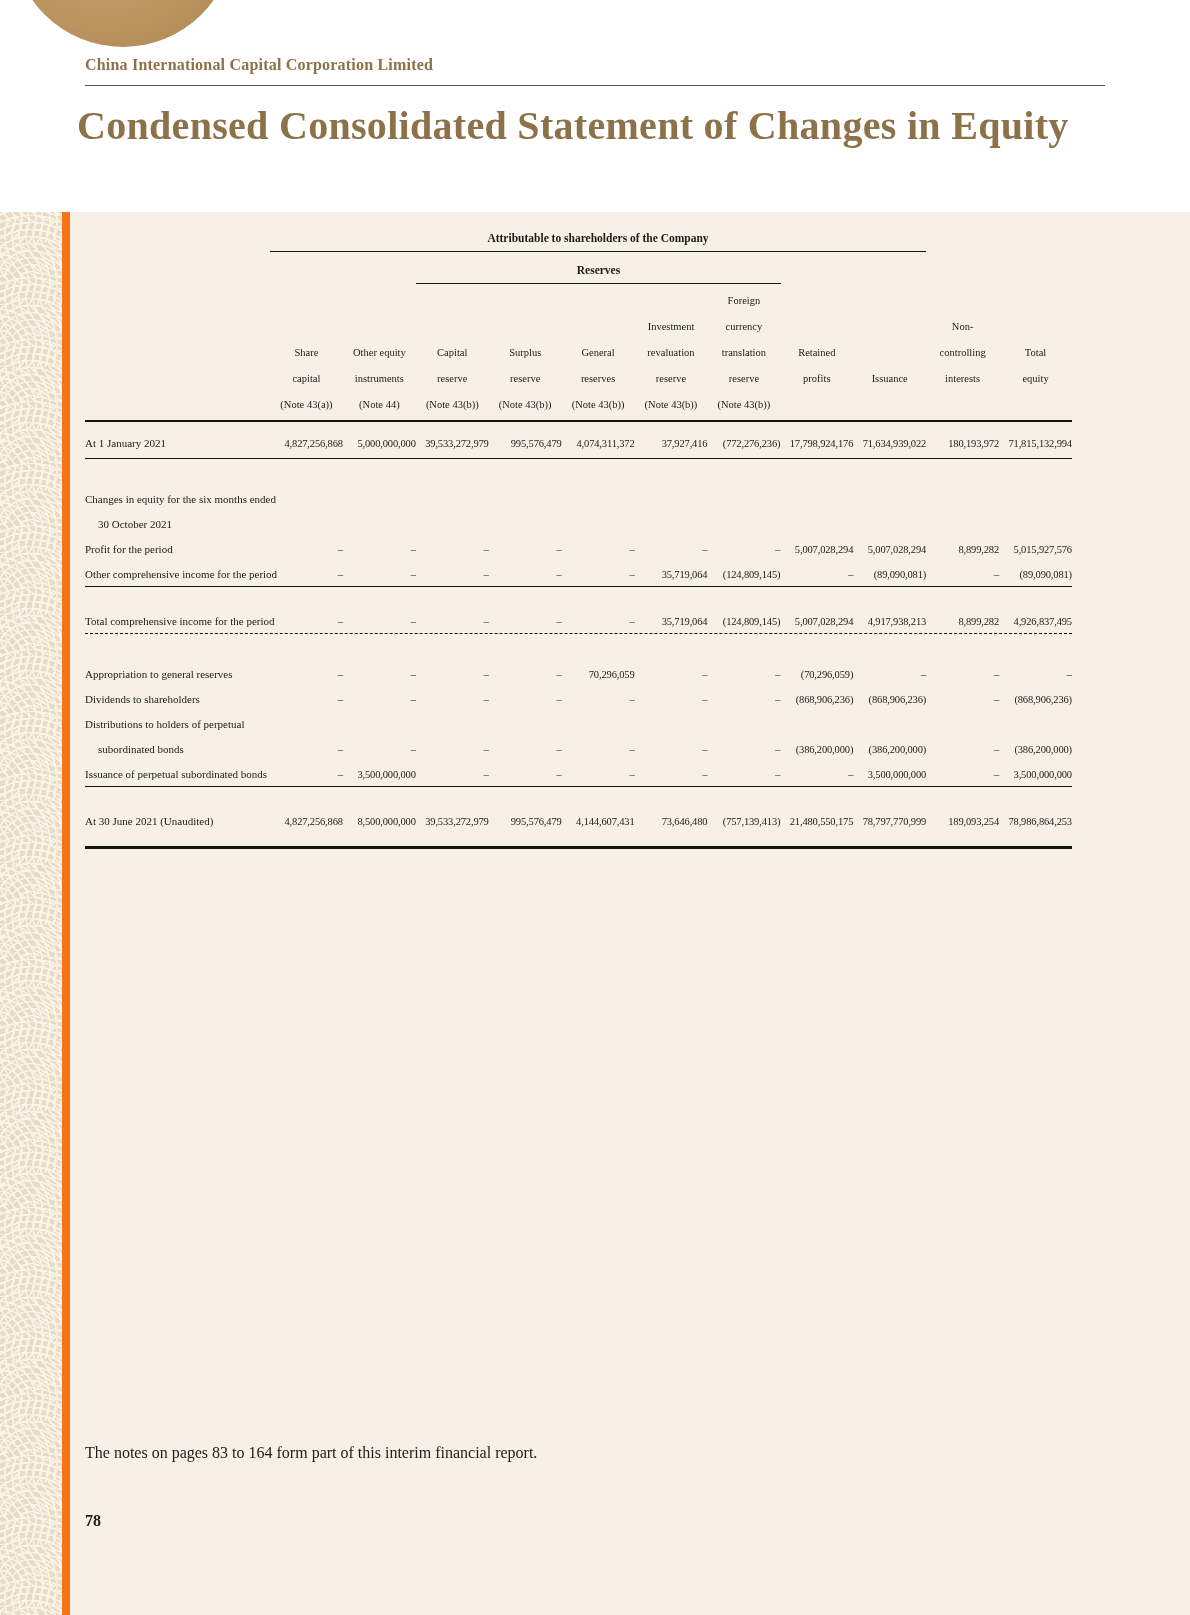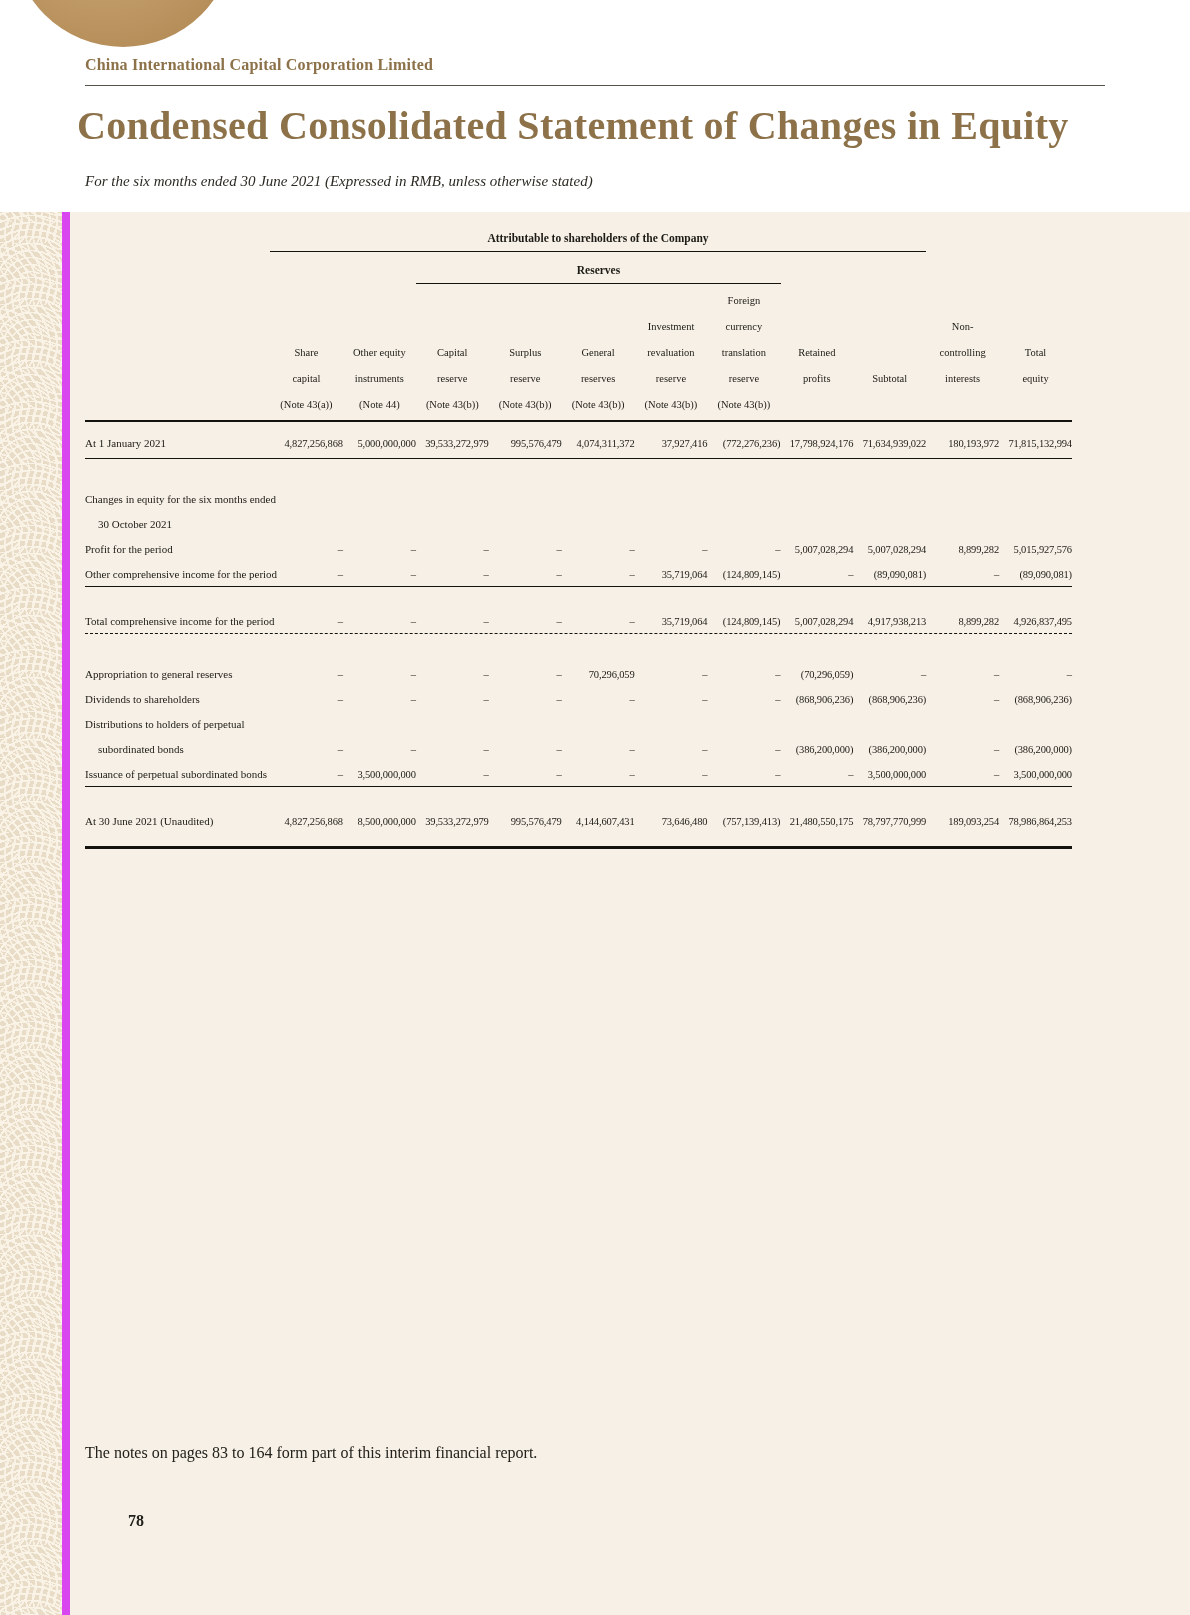--- a/index.html
+++ b/index.html
@@ -29,21 +29,21 @@
   .title{
     position:absolute; left:77px; top:102px;
     font-size:40px; font-weight:bold; color:#8c7149; letter-spacing:.3px;
   }
   .subtitle{
     position:absolute; left:85px; top:173px;
     font-size:15px; font-style:italic; color:#2b2a23;
   }
 
   
-  .content{ position:absolute; left:0; top:212px; width:986px; height:1403px; background:#d946ef;border-radius:9px; }
+  .content{ position:absolute; left:0; top:212px; width:986px; height:1403px; background:#f97316;border-radius:9px; }
   .wave-strip{
     position:absolute; left:0; top:0; width:62px; height:100%;
     background-color:#e9dcc6;
     background-image:
       repeating-radial-gradient(circle at 50% 120%, rgba(250,244,232,.95) 0 1.8px, rgba(250,244,232,0) 1.8px 7px),
       repeating-radial-gradient(circle at 0% 65%,  rgba(250,244,232,.85) 0 1.8px, rgba(250,244,232,0) 1.8px 7px),
       repeating-radial-gradient(circle at 100% 20%, rgba(250,244,232,.85) 0 1.8px, rgba(250,244,232,0) 1.8px 7px);
     background-size: 62px 62px, 62px 62px, 62px 62px;
     background-position: 0 0, 0 31px, 0 10px;
   }
@@ -81,33 +81,32 @@
   .gap-large{ margin-top:27px; }
   .gap-medium{ margin-top:21px; }
 
   
   .footnote{
     position:absolute; left:15px; top:1232px;
     font-size:16px; color:#22211b;
   }
   .page-number{
     position:absolute; left:15px; top:1300px;
-    font-size:16px; font-weight:bold; color:#22211b;margin-left:43px;
+    font-size:16px; font-weight:bold; color:#22211b;
   }
 </style>
 </head>
 <body>
 
 <div class="page">
 
   <div class="logo-circle"></div>
   <div class="company">China International Capital Corporation Limited</div>
   <hr class="company-rule">
   <h1 class="title">Condensed Consolidated Statement of Changes in Equity</h1>
-  <div class="subtitle">For the six months ended 30 June 2021 (Expressed in RMB, unless otherwise stated)</div>
 
   <div class="content">
     <aside class="wave-strip"></aside>
 
     <main class="sheet">
 
       <section class="equity-table">
         <div class="grp grp-attrib">
           <span>Attributable to shareholders of the Company</span>
         </div>
@@ -154,21 +153,21 @@
               <div>translation</div>
               <div>reserve</div>
               <div>(Note 43(b))</div>
             </div>
             <div class="cell col-head">
               <div>Retained</div>
               <div>profits</div>
               <div class="note-spacer"></div>
             </div>
             <div class="cell col-head">
-              <div>Subtotal</div>
+              <div>Issuance</div>
               <div class="note-spacer"></div>
             </div>
             <div class="cell col-head">
               <div>Non-</div>
               <div>controlling</div>
               <div>interests</div>
               <div class="note-spacer"></div>
             </div>
             <div class="cell col-head">
               <div>Total</div>

